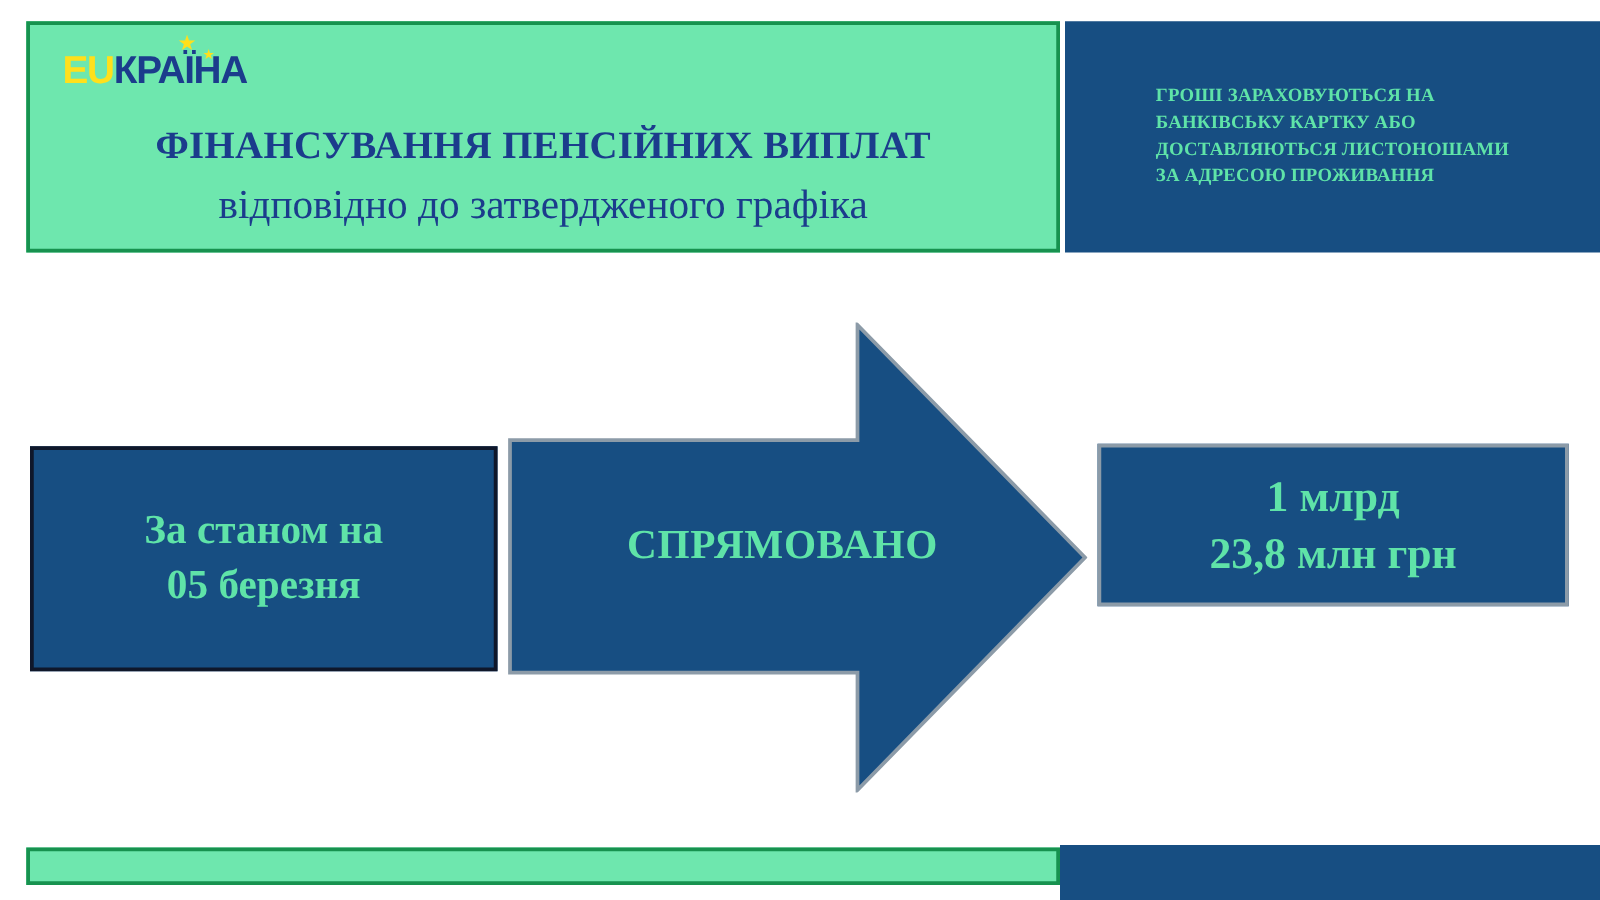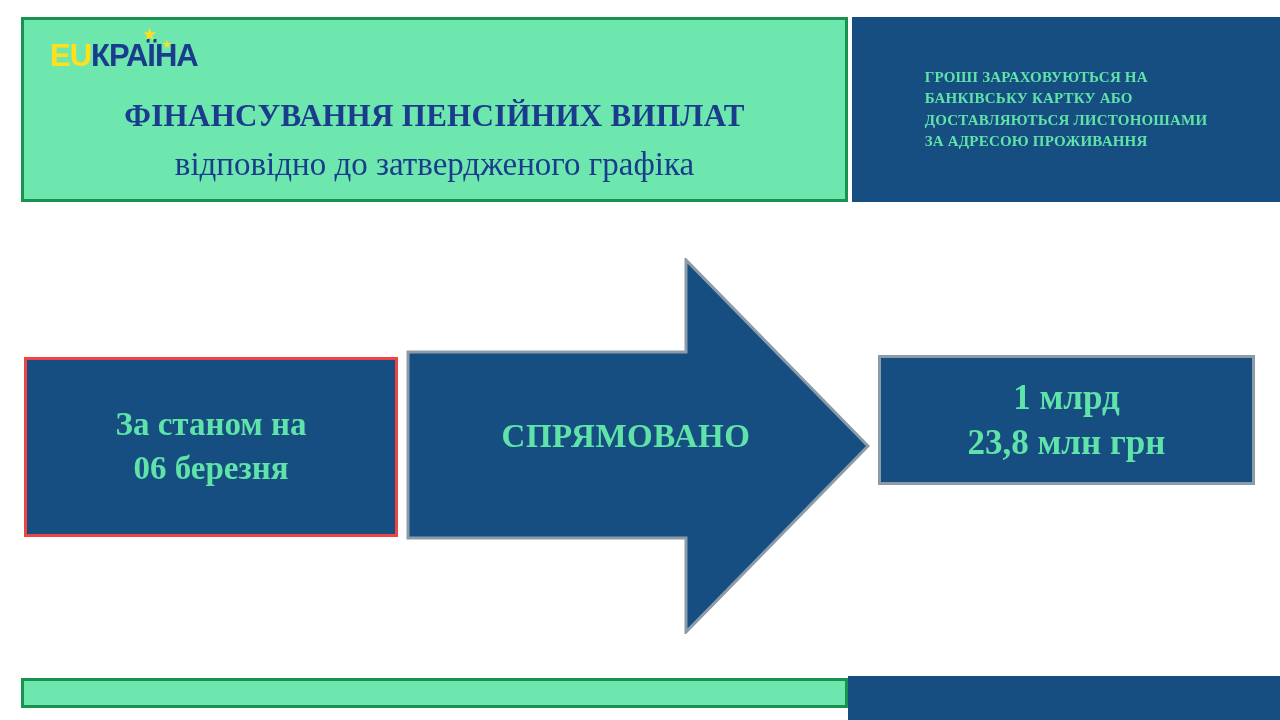--- a/index.html
+++ b/index.html
@@ -111,21 +111,21 @@
 
   
   #date-box {
     position: absolute;
     left: 24px;
     top: 357px;
     width: 374px;
     height: 180px;
     box-sizing: border-box;
     background: #174E82;
-    border: 3px solid #ef4444;
+    border: 3px solid #0f172a;
     display: flex;
     align-items: center;
     justify-content: center;
   }
   #date-box-text {
     color: #5FE3A8;
     font-family: "Liberation Serif", serif;
     font-weight: bold;
     font-size: 33px;
     line-height: 1.32;
@@ -218,21 +218,21 @@
     <div>ГРОШІ ЗАРАХОВУЮТЬСЯ НА</div>
     <div>БАНКІВСЬКУ КАРТКУ АБО</div>
     <div>ДОСТАВЛЯЮТЬСЯ ЛИСТОНОШАМИ</div>
     <div>ЗА АДРЕСОЮ ПРОЖИВАННЯ</div>
   </div>
 </div>
 
 <div id="date-box">
   <div id="date-box-text">
     <div>За станом на</div>
-    <div>06 березня</div>
+    <div>05 березня</div>
   </div>
 </div>
 
 <svg id="arrow-shape" viewBox="0 0 464 376">
   <polygon points="2,94 280,94 280,2 462,188 280,374 280,280 2,280" fill="#174E82" stroke="#8C9BA8" stroke-width="3"></polygon>
 </svg>
 <div id="arrow-label">СПРЯМОВАНО</div>
 
 <div id="amount-box">
   <div id="amount-box-text">

